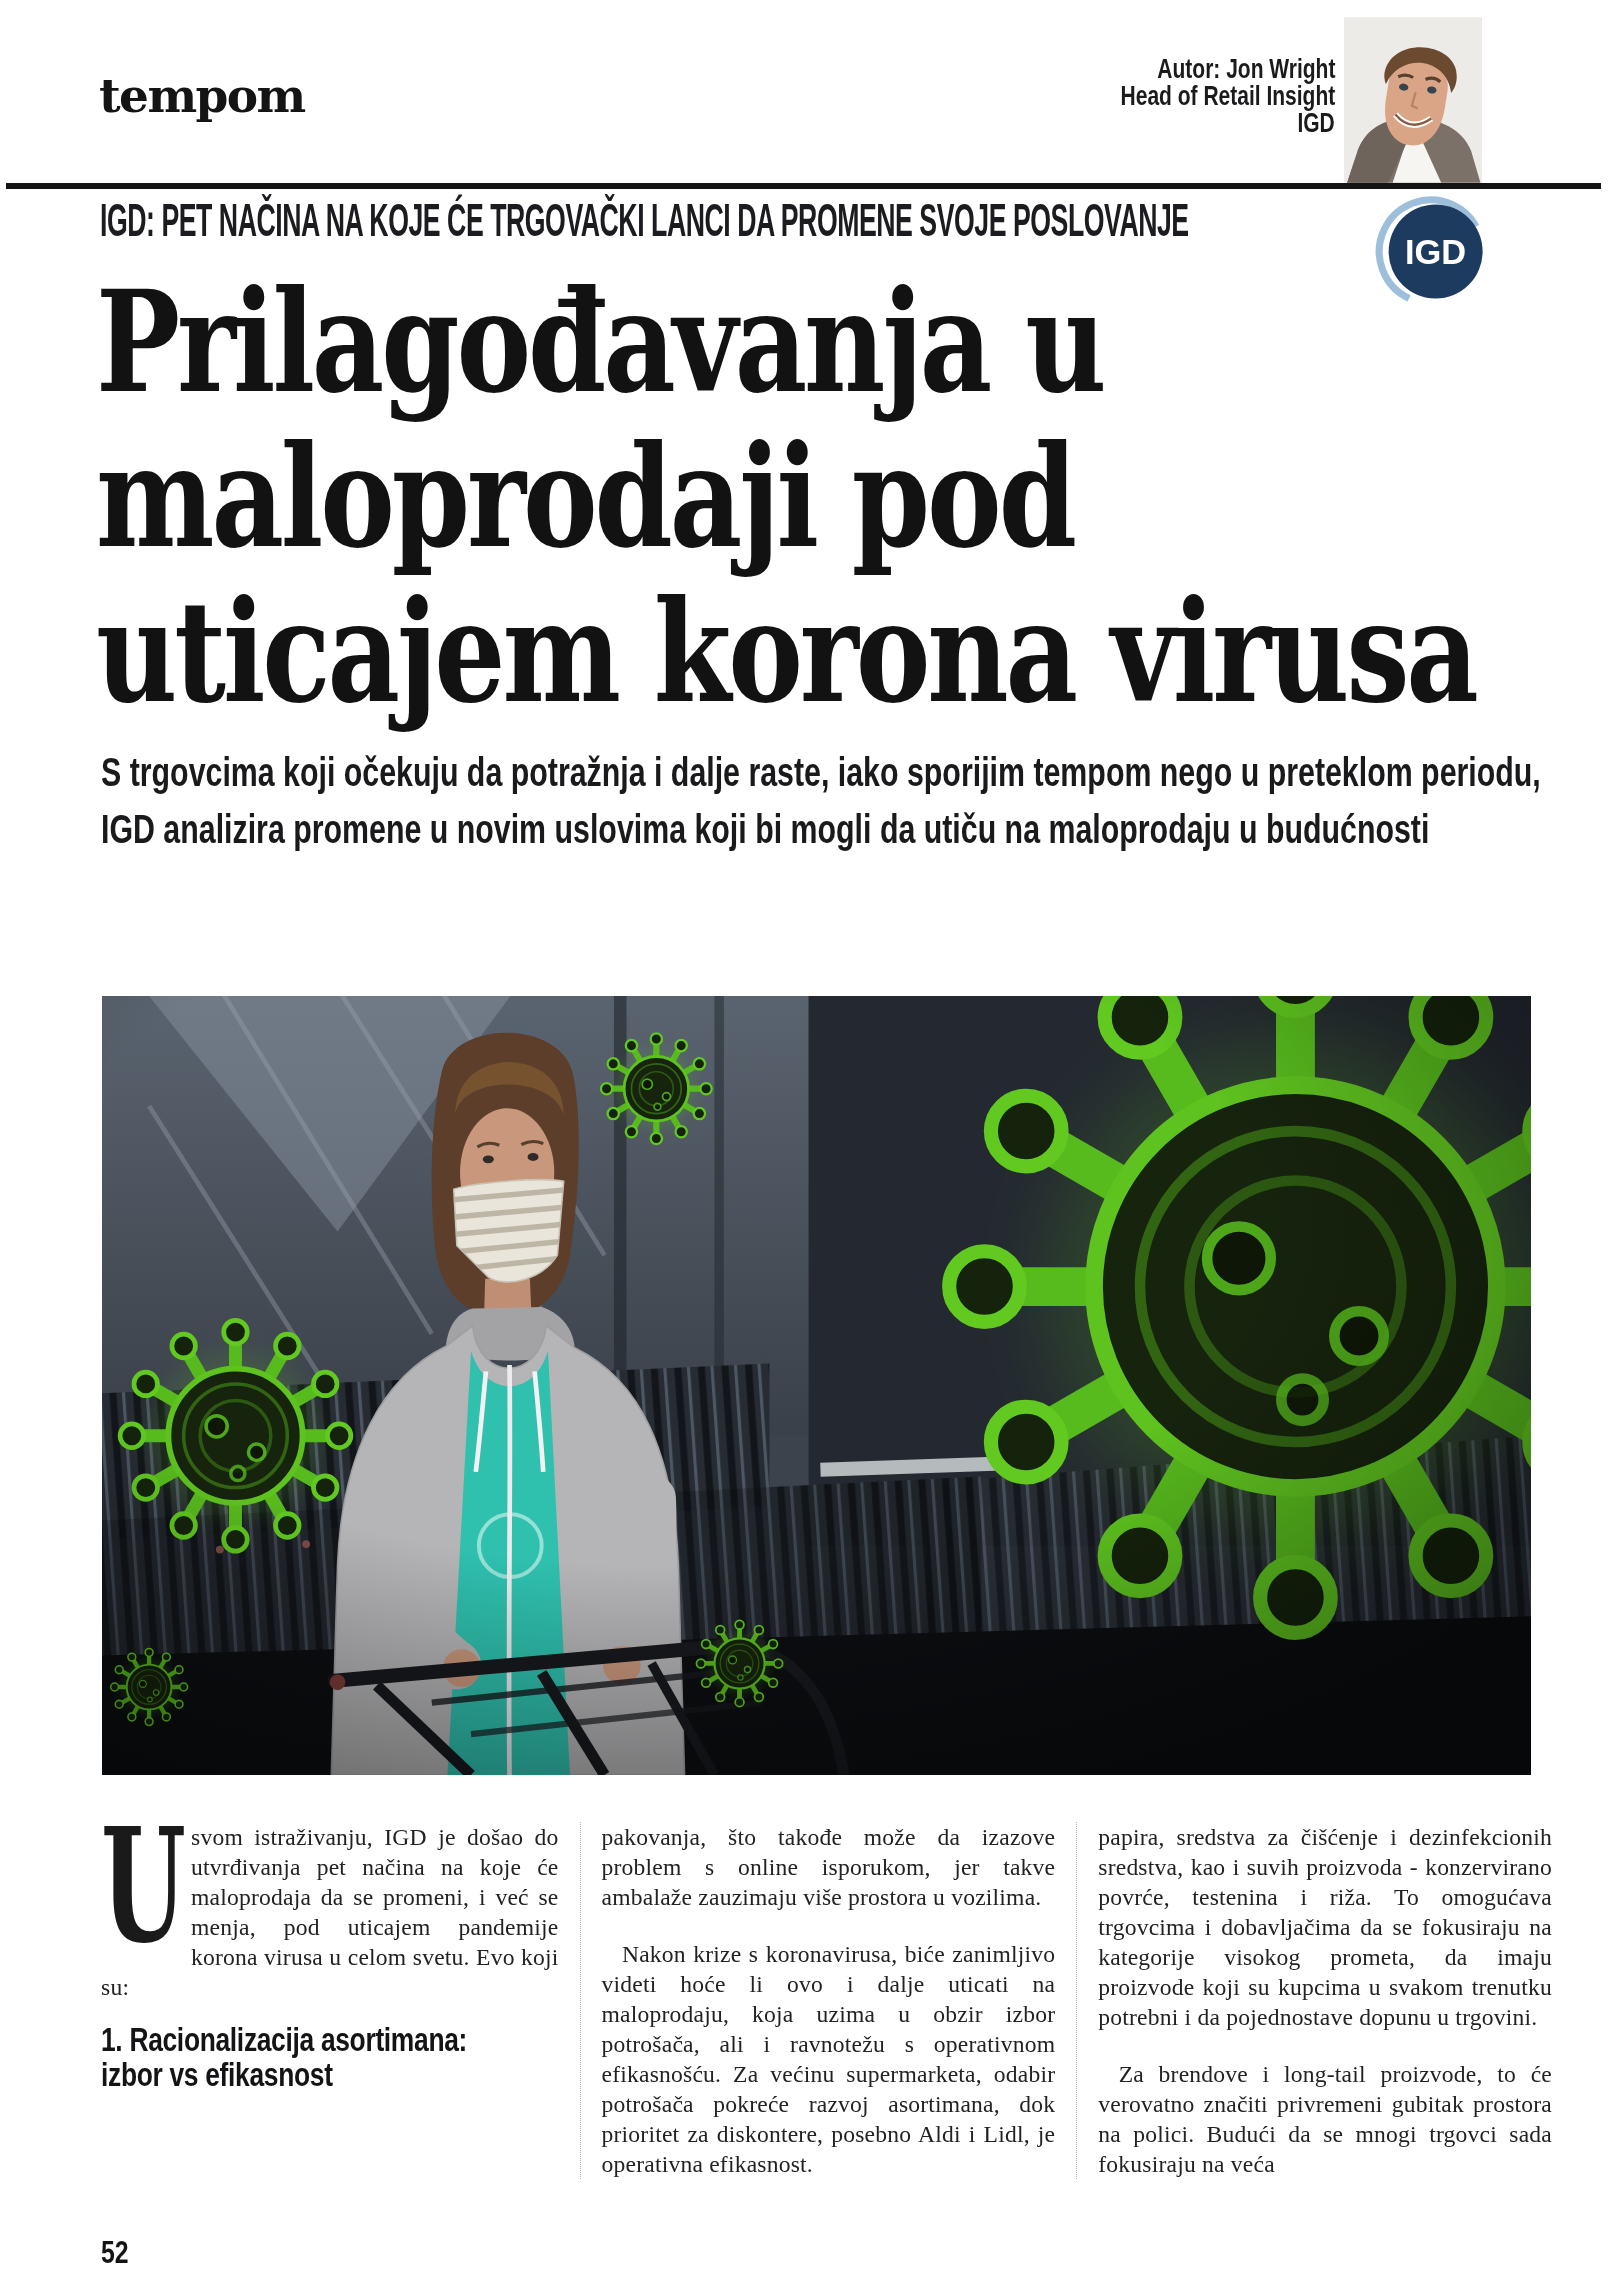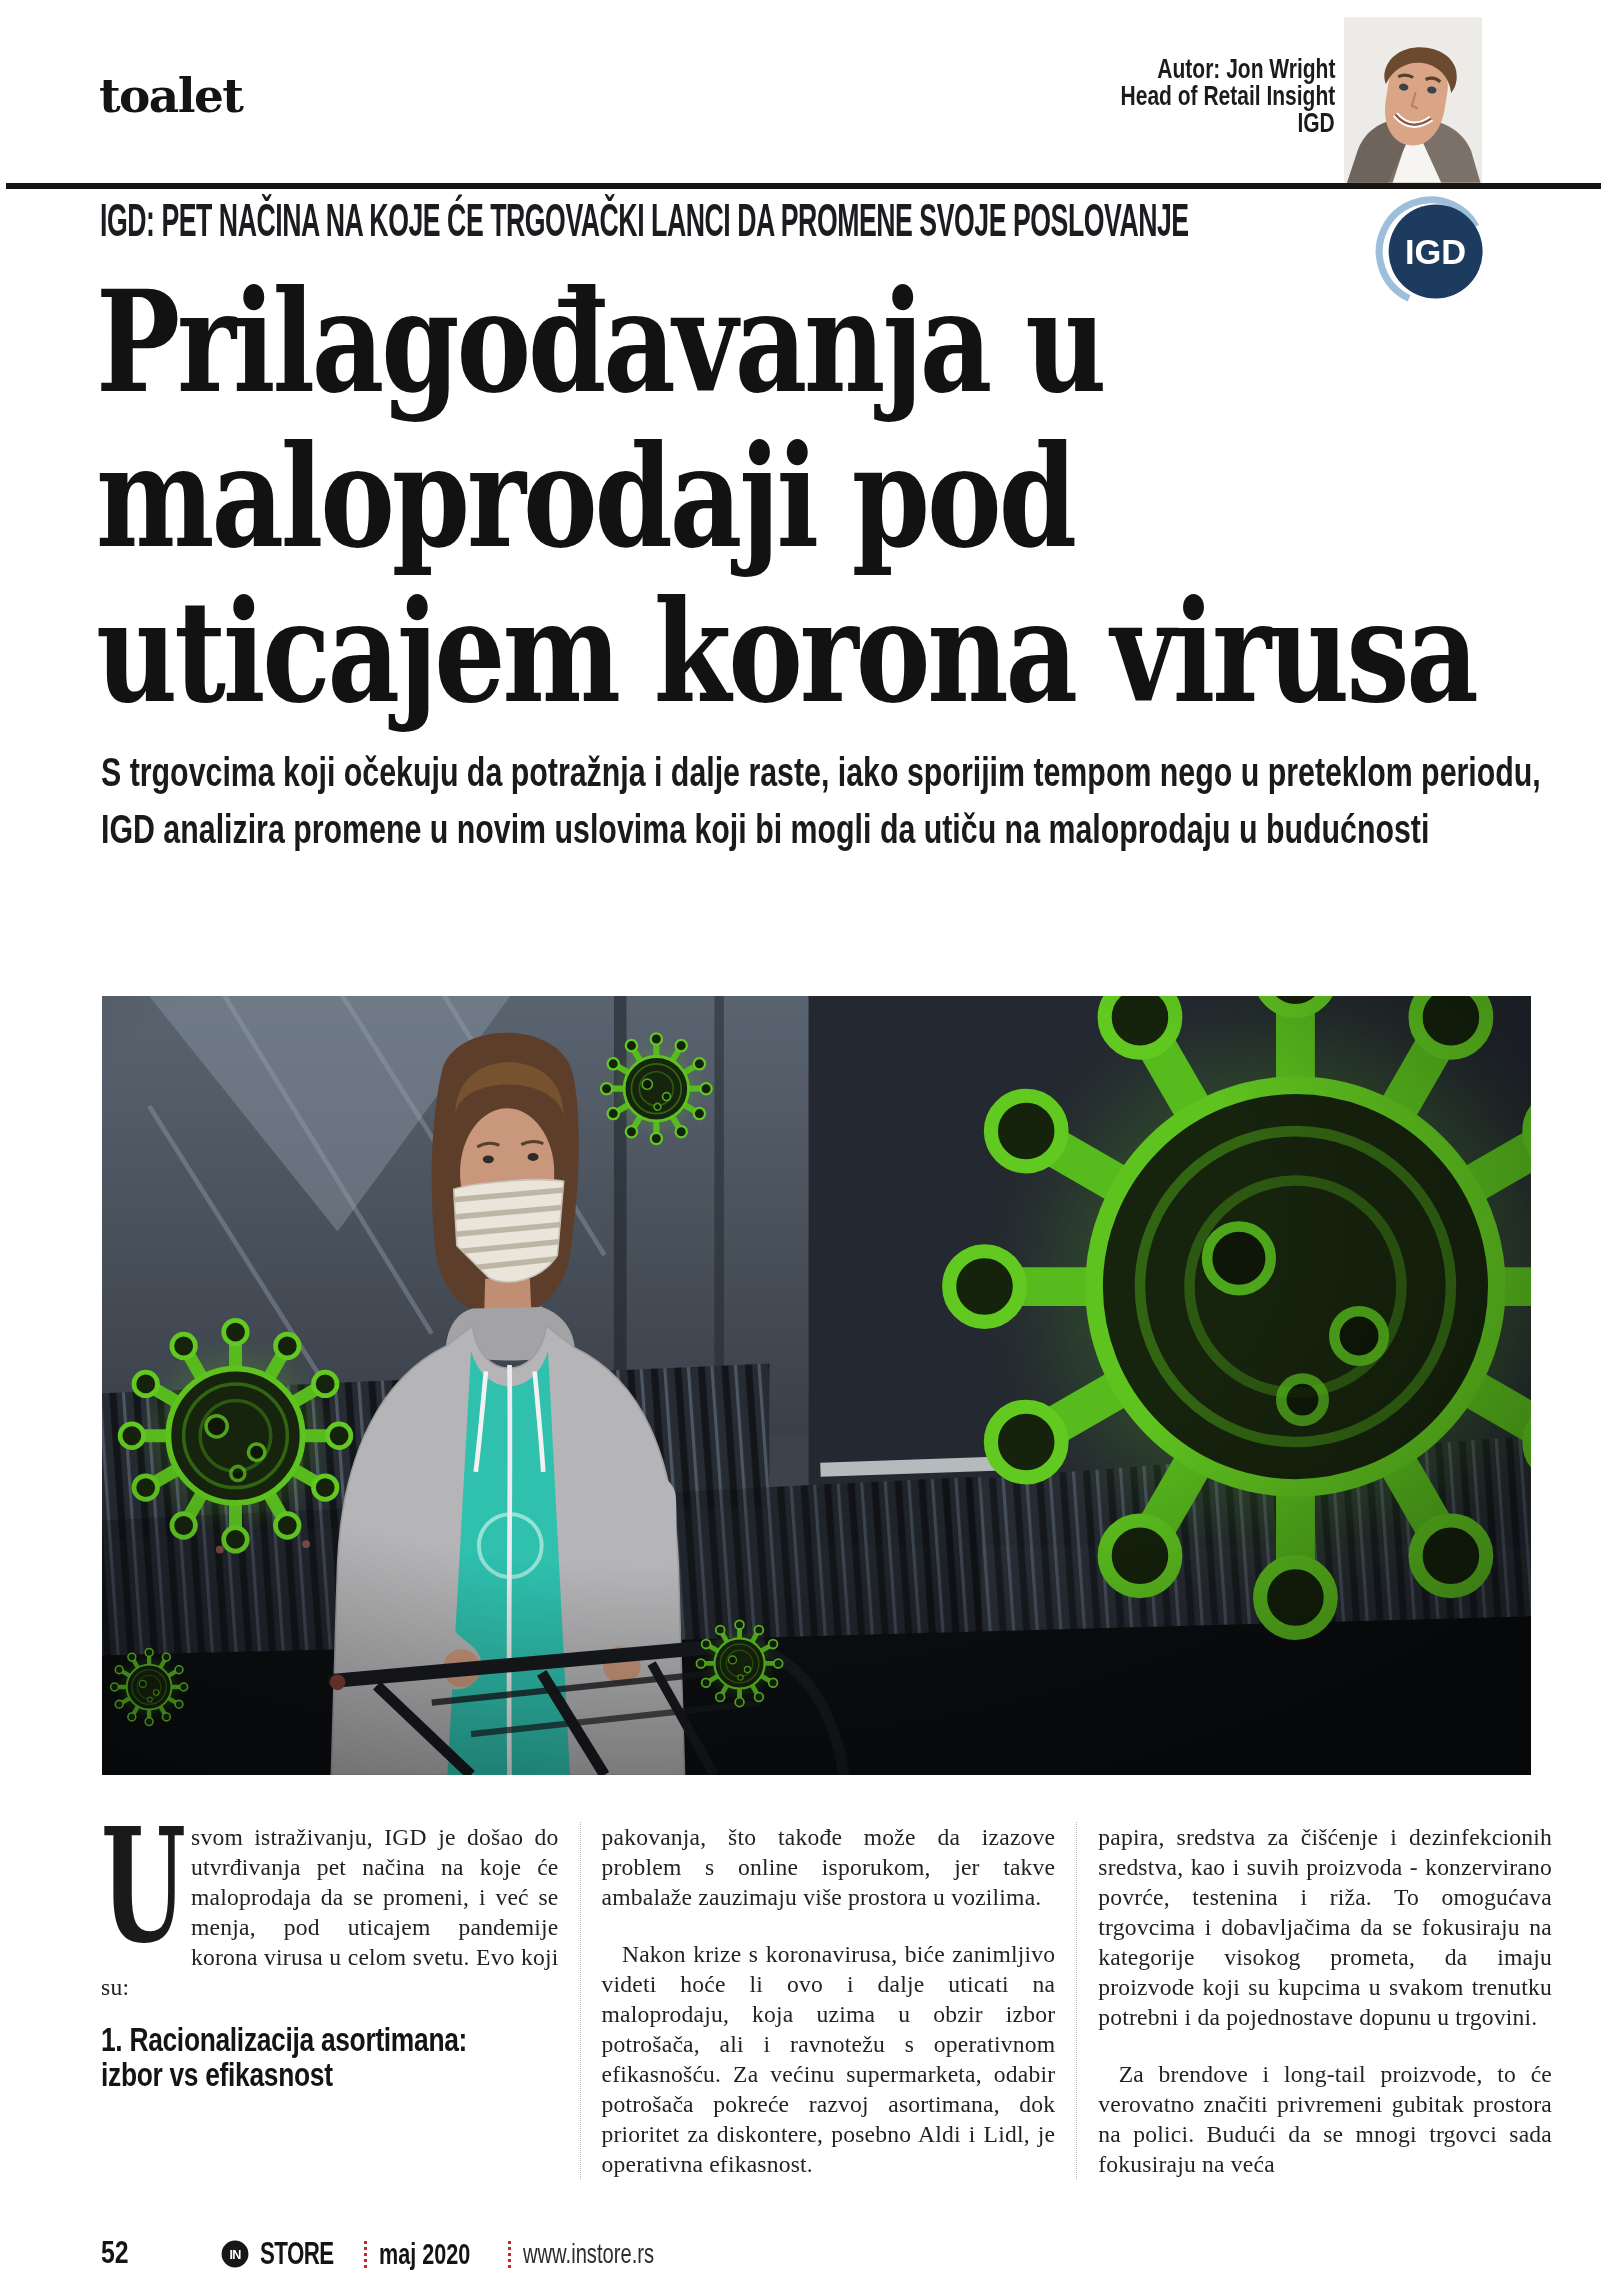--- a/index.html
+++ b/index.html
@@ -59,21 +59,21 @@
   .brand{font-weight:700;font-size:31px;letter-spacing:-0.8px;transform:scaleX(.72);transform-origin:0 50%;color:#141414;white-space:nowrap;}
   .fsep{height:27px;border-left:3.9px dotted #c9252b;margin:0 12.6px 0 1.6px;}
   .issue{font-weight:700;font-size:30px;transform:scaleX(.72);transform-origin:0 50%;color:#141414;white-space:nowrap;}
   .website{font-size:28px;font-weight:400;transform:scaleX(.72);transform-origin:0 50%;color:#2c2c2c;white-space:nowrap;}
 </style>
 </head>
 <body>
 
 <div class="page">
 
-  <div class="section-label">toalet</div>
+  <div class="section-label">tempom</div>
 
   <div class="author-block">
     <div><span class="cnd">Autor: Jon Wright</span></div>
     <div><span class="cnd">Head of Retail Insight</span></div>
     <div><span class="cnd">IGD</span></div>
   </div>
 
   <div class="author-photo">
     <svg width="138" height="166" viewBox="0 0 176 211">
       <rect width="176" height="211" fill="#edebe7"></rect>
@@ -262,27 +262,16 @@
       <p class="sp ind">Nakon krize s koronavirusa, biće zanimljivo videti hoće li ovo i dalje uticati na maloprodaju, koja uzima u obzir izbor potrošača, ali i ravnotežu s operativnom efikasnošću. Za većinu supermarketa, odabir potrošača pokreće razvoj asortimana, dok prioritet za diskontere, posebno Aldi i Lidl, je operativna efikasnost.</p>
     </div>
     <div class="col">
       <p>papira, sredstva za čišćenje i dezinfekcionih sredstva, kao i suvih proizvoda - konzervirano povrće, testenina i riža. To omogućava trgovcima i dobavljačima da se fokusiraju na kategorije visokog prometa, da imaju proizvode koji su kupcima u svakom trenutku potrebni i da pojednostave dopunu u trgovini.</p>
       <p class="sp ind">Za brendove i long-tail proizvode, to će verovatno značiti privremeni gubitak prostora na polici. Budući da se mnogi trgovci sada fokusiraju na veća</p>
     </div>
   </div>
 
   <div class="footer">
     <span class="pagenum">52</span>
-    <span class="brand-group">
-      <svg class="brand-mark" viewBox="0 0 38 38">
-        <circle cx="19" cy="19" r="17" fill="#17171a"></circle>
-        <text x="19" y="25" text-anchor="middle" font-family="Liberation Sans, sans-serif" font-weight="700" font-size="16" letter-spacing="-1" fill="#ffffff">IN</text>
-      </svg>
-      <span class="brand">STORE</span>
-      <span class="fsep"></span>
-      <span class="issue">maj 2020</span>
-      <span class="fsep"></span>
-      <span class="website">www.instore.rs</span>
-    </span>
   </div>
 
 </div>
 
 
 </body></html>

